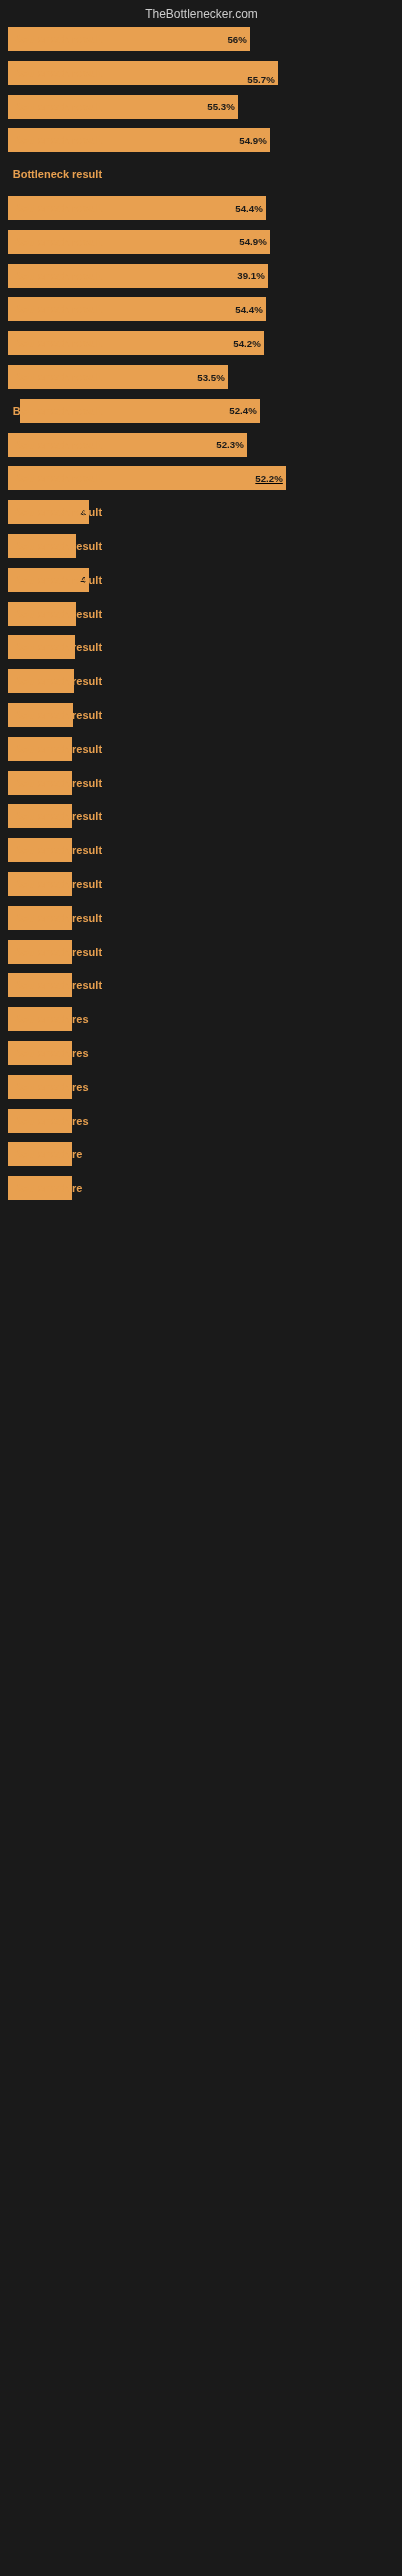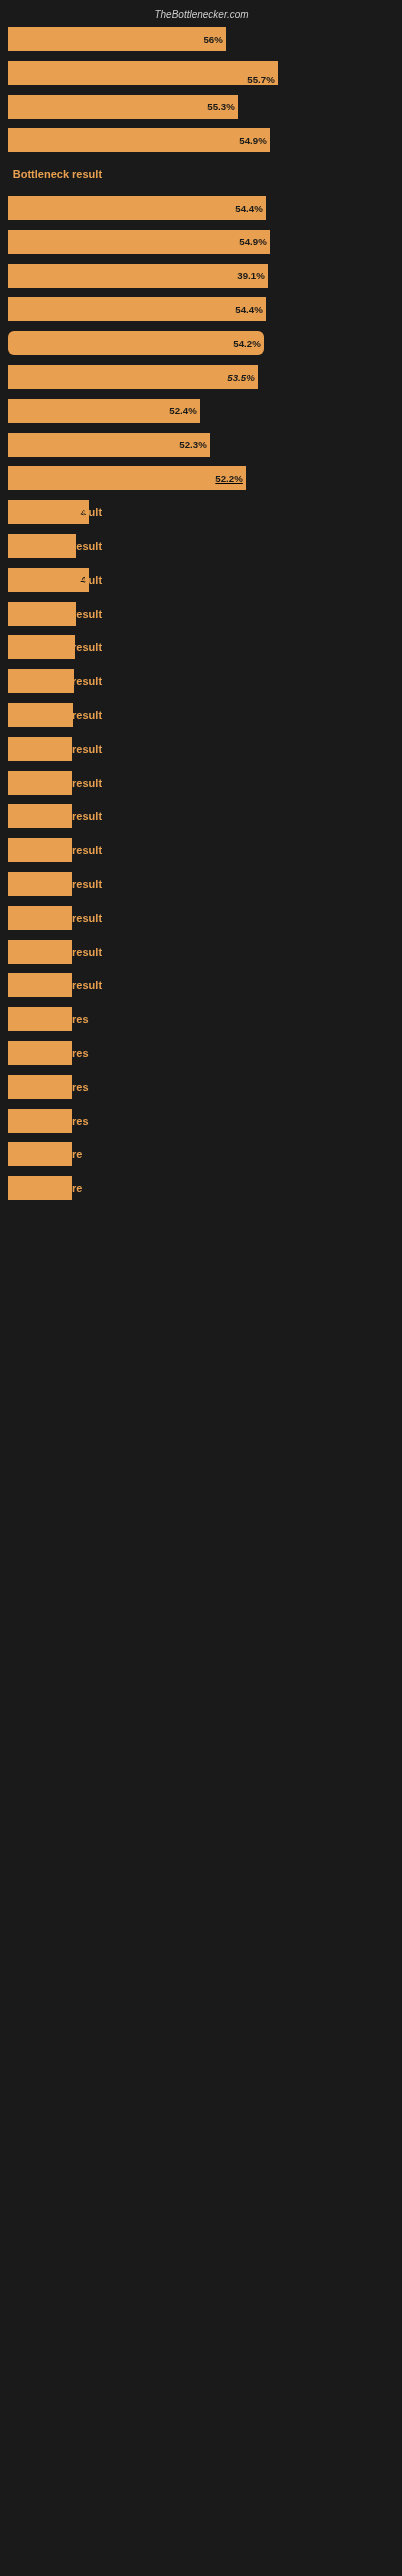--- a/index.html
+++ b/index.html
@@ -9,23 +9,22 @@
       width: 403px;
       min-height: 2576px;
     }
     .header {
       background-color: #1a1a1a;
       text-align: center;
       padding: 6.4px 0 3.2px 0;
     }
     .header-title {
       color: #cccccc;
-      font-size: 10px;
+      font-size: 12px;
       font-weight: normal;
-      font-style: italic;
     }
     .rows-container {
       padding: 0 8px;
     }
     .row {
       display: flex;
       align-items: center;
       margin-bottom: 4.8px;
       height: 29px;
     }
@@ -67,21 +66,21 @@
 <body>
 
 <div class="header">
   <span class="header-title">TheBottlenecker.com</span>
 </div>
 
 <div class="rows-container" id="bars-container">
 <div class="row">
       <div class="bar-container">
         <span class="bar-label">Bottleneck result</span>
-        <div class="bar" style="width: 218px;">
+        <div class="bar" style="width: 242px;">
           <span class="bar-value">56%</span>
         </div>
       </div>
     </div>
     <div class="row">
       <div class="bar-container">
         <span class="bar-label">Bottleneck result</span>
         <div class="bar" style="width: 270px; align-items: flex-end;">
           <span class="bar-value">55.7%</span>
         </div>
@@ -136,53 +135,53 @@
       <div class="bar-container">
         <span class="bar-label">Bottleneck result</span>
         <div class="bar" style="width: 258px;">
           <span class="bar-value">54.4%</span>
         </div>
       </div>
     </div>
     <div class="row">
       <div class="bar-container">
         <span class="bar-label">Bottleneck result</span>
-        <div class="bar" style="width: 256px; border-radius: 6px;">
+        <div class="bar" style="width: 256px;">
           <span class="bar-value">54.2%</span>
         </div>
       </div>
     </div>
     <div class="row">
       <div class="bar-container">
         <span class="bar-label">Bottleneck result</span>
-        <div class="bar" style="width: 250px; font-style: italic;">
+        <div class="bar" style="width: 220px;">
           <span class="bar-value">53.5%</span>
         </div>
       </div>
     </div>
     <div class="row">
       <div class="bar-container">
         <span class="bar-label">Bottleneck result</span>
-        <div class="bar" style="width: 192px;">
+        <div class="bar" style="width: 240px; margin-left: 12px;">
           <span class="bar-value">52.4%</span>
         </div>
       </div>
     </div>
     <div class="row">
       <div class="bar-container">
         <span class="bar-label">Bottleneck result</span>
-        <div class="bar" style="width: 202px;">
+        <div class="bar" style="width: 239px;">
           <span class="bar-value">52.3%</span>
         </div>
       </div>
     </div>
     <div class="row">
       <div class="bar-container">
         <span class="bar-label">Bottleneck result</span>
-        <div class="bar" style="width: 238px; text-decoration: underline;">
+        <div class="bar" style="width: 278px; text-decoration: underline;">
           <span class="bar-value">52.2%</span>
         </div>
       </div>
     </div>
     <div class="row">
       <div class="bar-container">
         <span class="bar-label">Bottleneck result</span>
         <div class="bar" style="width: 81px;">
           <span class="bar-value">4</span>
         </div>

